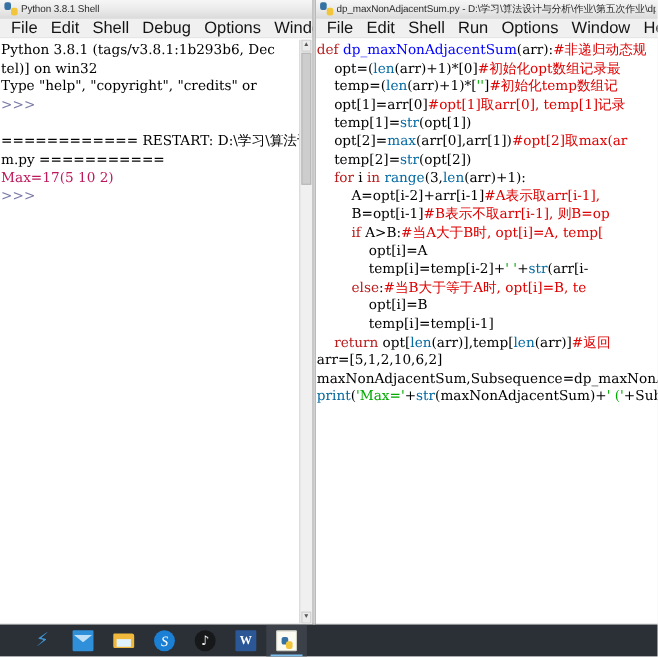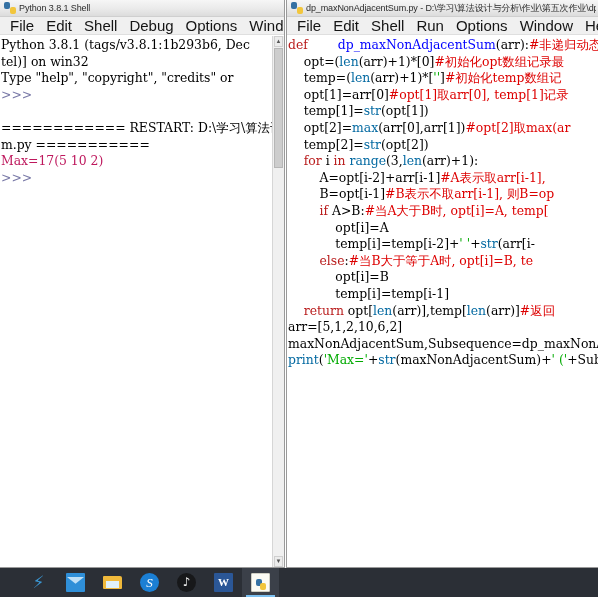--- a/index.html
+++ b/index.html
@@ -101,21 +101,21 @@
     font-size: 12.4px;
     line-height: 16.6px;
     white-space: pre;
     color: #000000;
   }
   .codepane .line { white-space: pre; height: 16.6px; overflow: hidden; }
 
   
   .kw   { color: #b91c1c; }          
   .bi   { color: #0369a1; }          
-  .fn   { color: #0000ff; margin-left: 26px; }          
+  .fn   { color: #0000ff; }          
   .str  { color: #00aa00; }          
   .cmt  { color: #dd0000; }          
   .out  { color: #be185d; }          
   .prompt { color: #7a7aa8; }
 
   
   .vscroll {
     width: 12px;
     flex: 0 0 12px;
     background: #f0f0f0;

